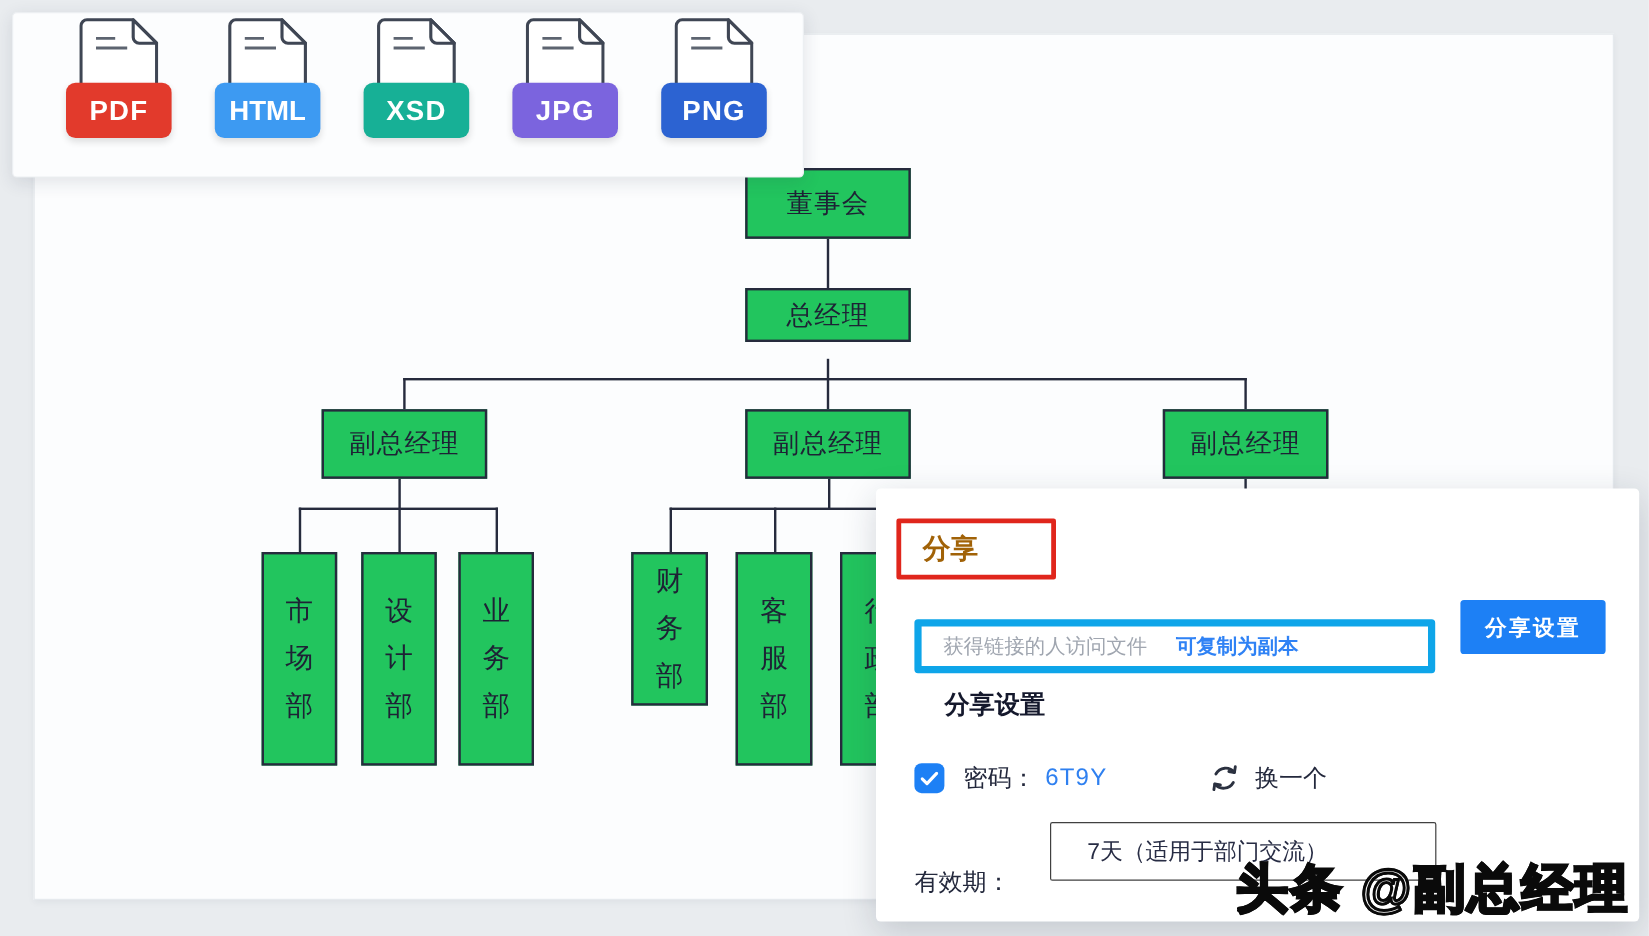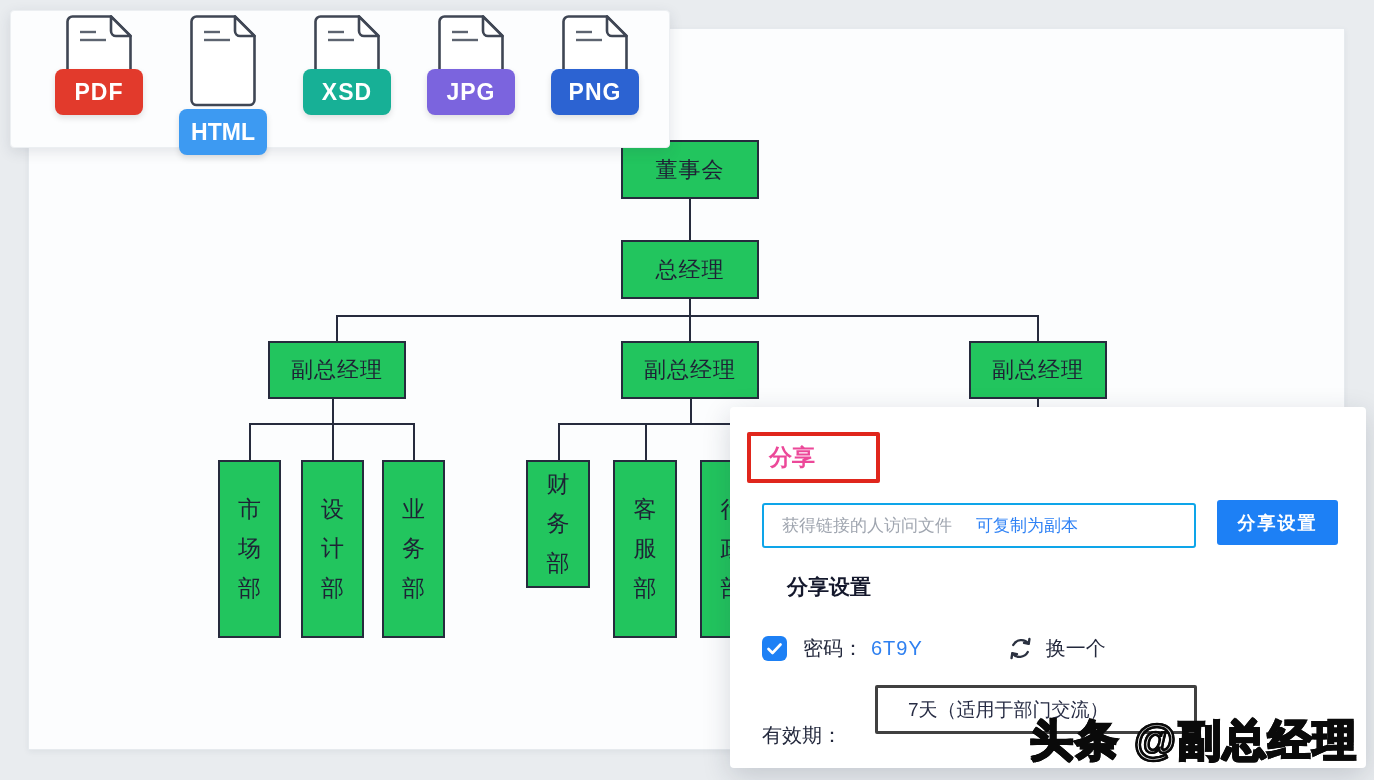--- a/index.html
+++ b/index.html
@@ -48,47 +48,47 @@
     position:absolute; left:730px; top:407px; width:636px; height:361px;
     background:#ffffff; border-radius:4px;
     box-shadow:0 8px 28px rgba(30,40,60,.18);
     z-index:20;
   }
   .red-box {
     position:absolute; left:17px; top:25px; width:133px; height:51px;
     border:4px solid #e0261c; border-radius:2px;
     display:flex; align-items:center; padding-left:18px;
   }
-  .share-title { font-size:23px; font-weight:bold; color:#ec4899; }
+  .share-title { font-size:23px; font-weight:bold; color:#a16207; }
   .link-bar {
-    position:absolute; left:32px; top:96px; width:434px; height:45px;
-    border:2px solid #0ea5e9; border-radius:3px; background:#fff;
+    position:absolute; left:32px; top:109px; width:434px; height:45px;
+    border:6px solid #0ea5e9; border-radius:3px; background:#fff;
     display:flex; align-items:center; padding-left:18px; cursor:text;
   }
   .link-placeholder { font-size:17px; color:#a0a6b0; }
-  .link-action { font-size:17px; color:#2f82f5; margin-left:24px; cursor:pointer; }
+  .link-action { font-size:17px; color:#2f82f5; margin-left:24px; cursor:pointer;font-weight:bold; }
   .copy-btn {
     position:absolute; left:487px; top:93px; width:121px; height:45px;
     border:none; border-radius:3px; color:#fff; font-size:18px; font-weight:bold;
     letter-spacing:2px; cursor:pointer; font-family:inherit;
   }
   .settings-title { position:absolute; left:32px; top:166px; font-size:21px; font-weight:bold; color:#14182c;margin-left:25px; }
   .pwd-row { position:absolute; left:32px; top:228px; display:flex; align-items:center; }
   .checkbox {
     width:25px; height:25px; border-radius:6px;
     display:flex; align-items:center; justify-content:center; cursor:pointer;
   }
   .pwd-label { font-size:20px; color:#23283c; margin-left:16px; }
   .pwd-value { font-size:20px; color:#2f80f0; margin-left:8px; letter-spacing:1px; }
   .refresh { margin-left:84px; cursor:pointer; display:flex; align-items:center; }
   .refresh-label { font-size:20px; color:#23283c; margin-left:12px; cursor:pointer; }
   .valid-row { position:absolute; left:32px; top:287px; font-size:20px; color:#23283c;margin-top:28px; }
   .valid-input {
     position:absolute; left:145px; top:278px; width:322px; height:49px;
-    border:3px solid #404040; border-radius:2px; background:#fff;
+    border:1px solid #404040; border-radius:2px; background:#fff;
     display:flex; align-items:center; padding-left:30px;
     font-size:19px; color:#272c44; cursor:pointer;
   }
   
   .watermark {
     position:absolute; right:16px; bottom:10px; z-index:40;
     font-size:43px; font-weight:bold; color:#ffffff; letter-spacing:2px;
     -webkit-text-stroke:2.5px #0a0a0a;
     text-shadow:0 0 1px #000, 1px 1px 0 #000, -1px -1px 0 #000, 1px -1px 0 #000, -1px 1px 0 #000;
     white-space:nowrap;
@@ -111,21 +111,21 @@
 <div class="line vline" style="left:413px;top:423px;height:37px"></div>
 <div class="line vline" style="left:690px;top:399px;height:26px"></div>
 <div class="line hline" style="left:558px;top:423px;width:176px"></div>
 <div class="line vline" style="left:558px;top:423px;height:37px"></div>
 <div class="line vline" style="left:645px;top:423px;height:37px"></div>
 <div class="line vline" style="left:1037px;top:399px;height:10px"></div>
 
 <div class="node" style="left:621px;top:140px;width:138px;height:59px">
     <span>董事会</span>
   </div>
-<div class="node" style="left:621px;top:240px;width:138px;height:59px">
+<div class="node" style="left:621px;top:240px;width:138px;height:45px">
     <span>总经理</span>
   </div>
 <div class="node" style="left:268px;top:341px;width:138px;height:58px">
     <span>副总经理</span>
   </div>
 <div class="node" style="left:621px;top:341px;width:138px;height:58px">
     <span>副总经理</span>
   </div>
 <div class="node" style="left:969px;top:341px;width:138px;height:58px">
     <span>副总经理</span>
@@ -160,21 +160,21 @@
       </svg>
     <div class="fmt-band" style="background: rgb(226, 58, 44);">PDF</div>
   </div>
   <div class="fmt">
     <svg width="66" height="92" viewBox="0 0 66 92">
         <path d="M9 1.5 H45 L64.5 21 V85 a5 5 0 0 1 -5 5 H6.5 a5 5 0 0 1 -5 -5 V6.5 a5 5 0 0 1 5 -5 Z" fill="#fff" stroke="#3f4654" stroke-width="2.6"></path>
         <path d="M45 1.5 V16 a5 5 0 0 0 5 5 H64.5 Z" fill="#fff" stroke="#3f4654" stroke-width="2.6" stroke-linejoin="round"></path>
         <line x1="14" y1="17" x2="30" y2="17" stroke="#5d6470" stroke-width="2.4"></line>
         <line x1="14" y1="25" x2="40" y2="25" stroke="#5d6470" stroke-width="2.4"></line>
       </svg>
-    <div class="fmt-band" style="letter-spacing: 0px; background: rgb(61, 154, 242); margin-top: 40px;">HTML</div>
+    <div class="fmt-band" style="letter-spacing: 0px; background: rgb(61, 154, 242);">HTML</div>
   </div>
   <div class="fmt">
     <svg width="66" height="92" viewBox="0 0 66 92">
         <path d="M9 1.5 H45 L64.5 21 V85 a5 5 0 0 1 -5 5 H6.5 a5 5 0 0 1 -5 -5 V6.5 a5 5 0 0 1 5 -5 Z" fill="#fff" stroke="#3f4654" stroke-width="2.6"></path>
         <path d="M45 1.5 V16 a5 5 0 0 0 5 5 H64.5 Z" fill="#fff" stroke="#3f4654" stroke-width="2.6" stroke-linejoin="round"></path>
         <line x1="14" y1="17" x2="30" y2="17" stroke="#5d6470" stroke-width="2.4"></line>
         <line x1="14" y1="25" x2="40" y2="25" stroke="#5d6470" stroke-width="2.4"></line>
       </svg>
     <div class="fmt-band" style="background: rgb(23, 176, 150);">XSD</div>
   </div>

